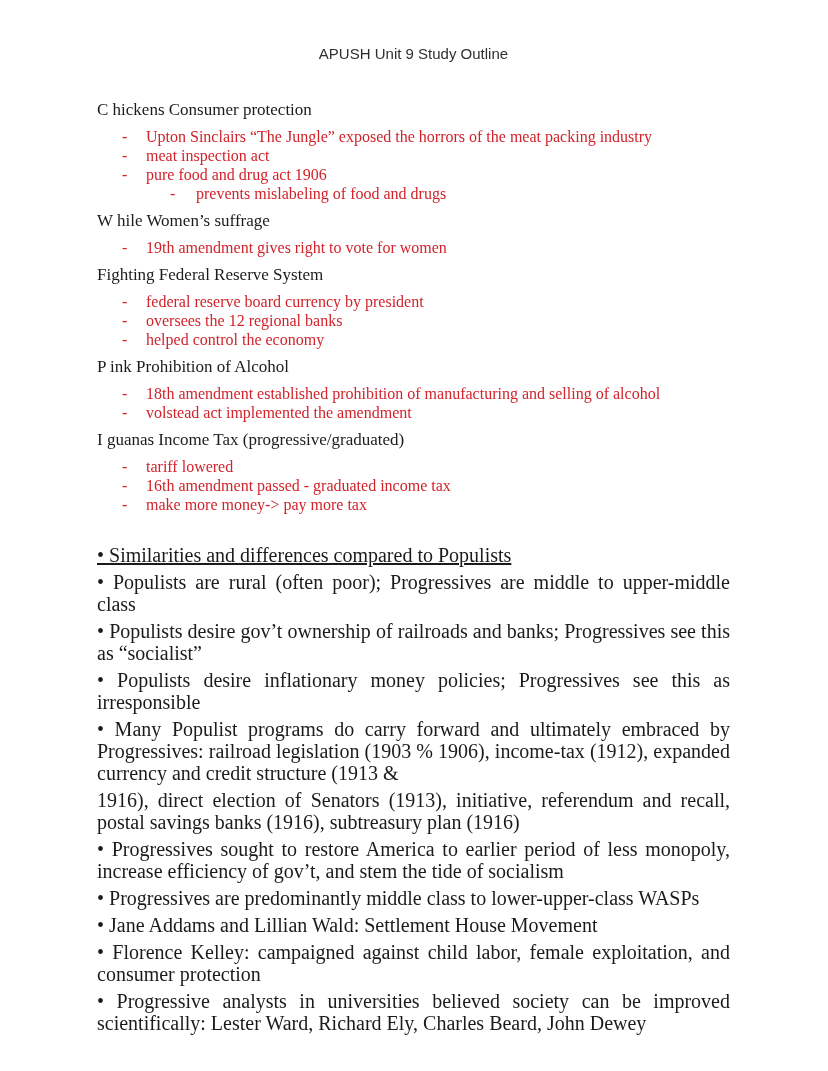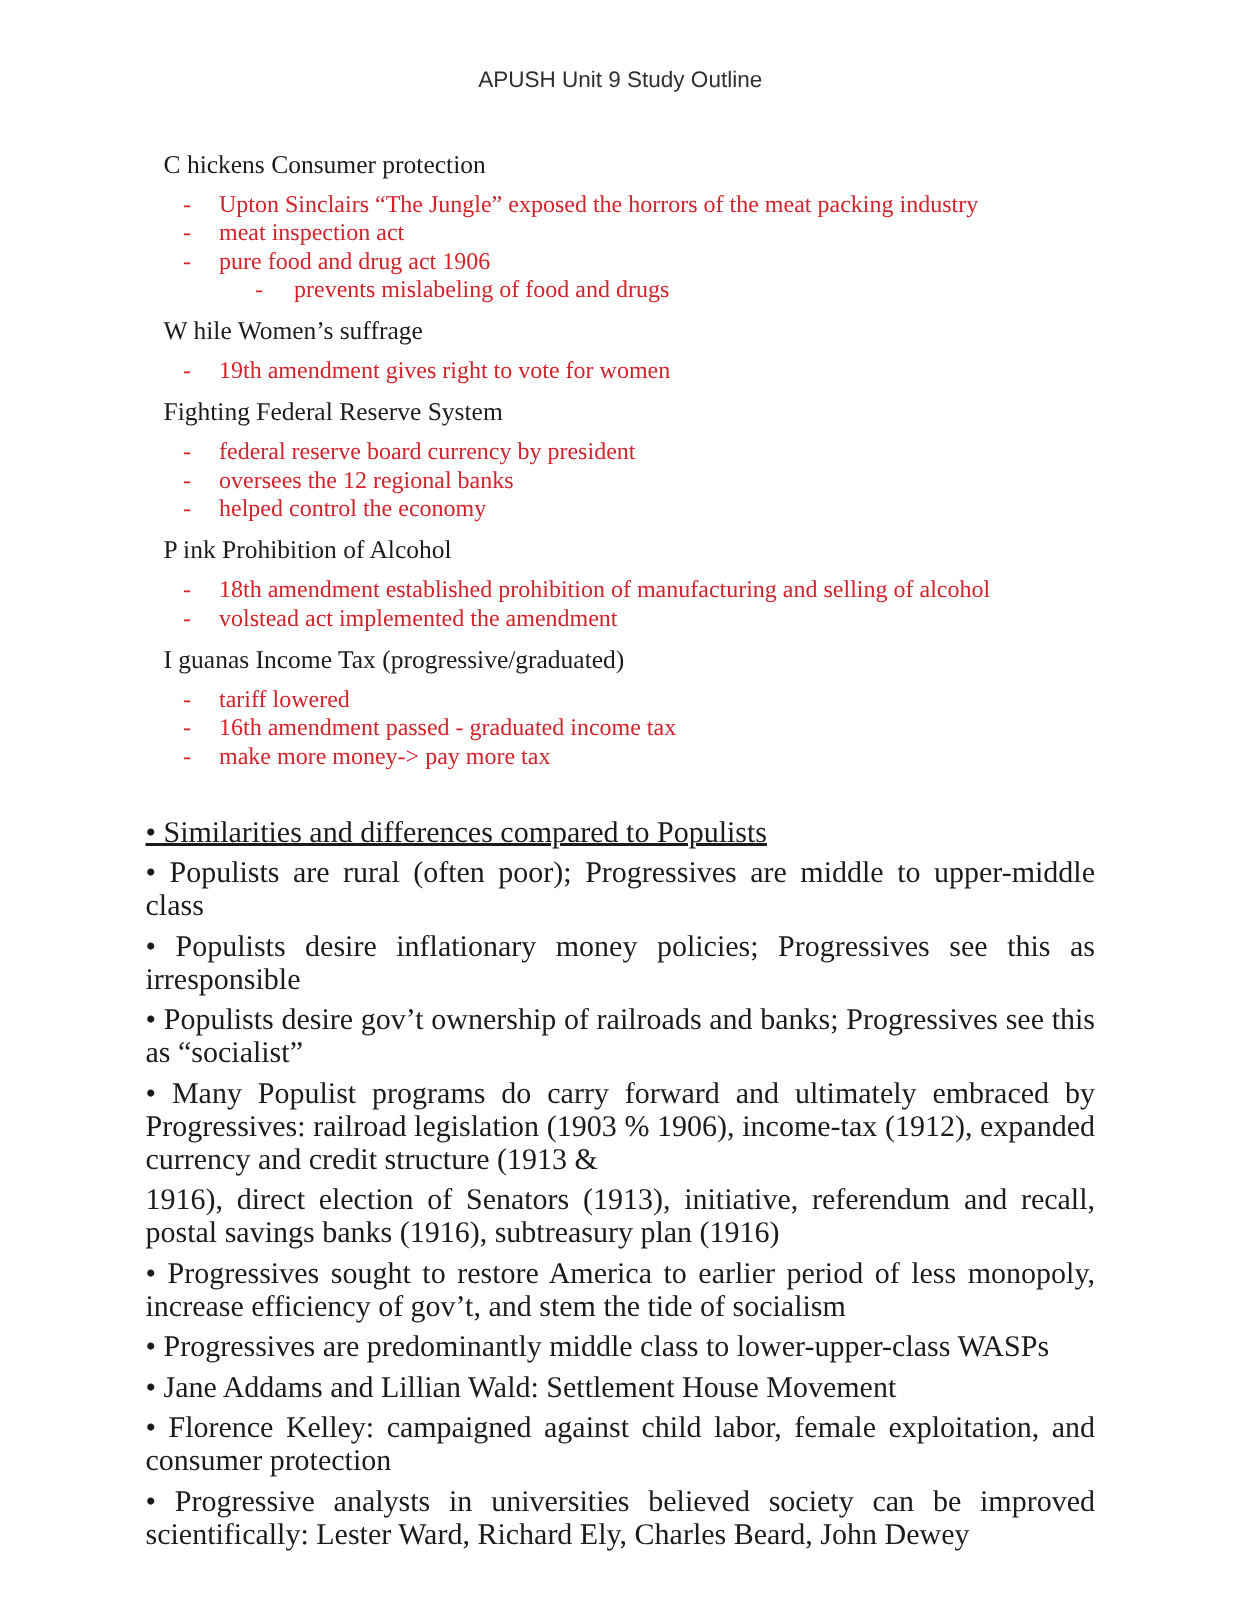--- a/index.html
+++ b/index.html
@@ -17,21 +17,21 @@
     font-family: "Liberation Sans", sans-serif;
     font-size: 15px;
     line-height: 20px;
     text-align: center;
     color: #2f2f31;
   }
   .sec-h {
     font-size: 17px;
     line-height: 20px;
     font-weight: 400;
-    margin: 8px 0 0 12px;
+    margin: 8px 0 0 0;
   }
   .sec.first .sec-h { margin-top: 36px; }
   .red-list {
     margin-top: 7px;
     color: #d2232b;
     font-size: 16px;
   }
   .item {
     position: relative;
     padding-left: 49px;
@@ -134,22 +134,22 @@
       <div class="item">
         <span class="dash">-</span>
         <span>make more money-&gt; pay more tax</span>
       </div>
     </div>
   </div>
 
   <div class="notes">
     <p class="notes-heading">• Similarities and differences compared to Populists</p>
     <p class="note">• Populists are rural (often poor); Progressives are middle to upper-middle class</p>
+    <p class="note">• Populists desire gov’t ownership of railroads and banks; Progressives see this as “socialist”</p>
     <p class="note">• Populists desire inflationary money policies; Progressives see this as irresponsible</p>
-    <p class="note">• Populists desire gov’t ownership of railroads and banks; Progressives see this as “socialist”</p>
     <p class="note">• Many Populist programs do carry forward and ultimately embraced by Progressives: railroad legislation (1903 % 1906), income-tax (1912), expanded currency and credit structure (1913 &amp;</p>
     <p class="note">1916), direct election of Senators (1913), initiative, referendum and recall, postal savings banks (1916), subtreasury plan (1916)</p>
     <p class="note">• Progressives sought to restore America to earlier period of less monopoly, increase efficiency of gov’t, and stem the tide of socialism</p>
     <p class="note">• Progressives are predominantly middle class to lower-upper-class WASPs</p>
     <p class="note">• Jane Addams and Lillian Wald: Settlement House Movement</p>
     <p class="note">• Florence Kelley: campaigned against child labor, female exploitation, and consumer protection</p>
     <p class="note">• Progressive analysts in universities believed society can be improved scientifically: Lester Ward, Richard Ely, Charles Beard, John Dewey</p>
   </div>
 
 </div>

